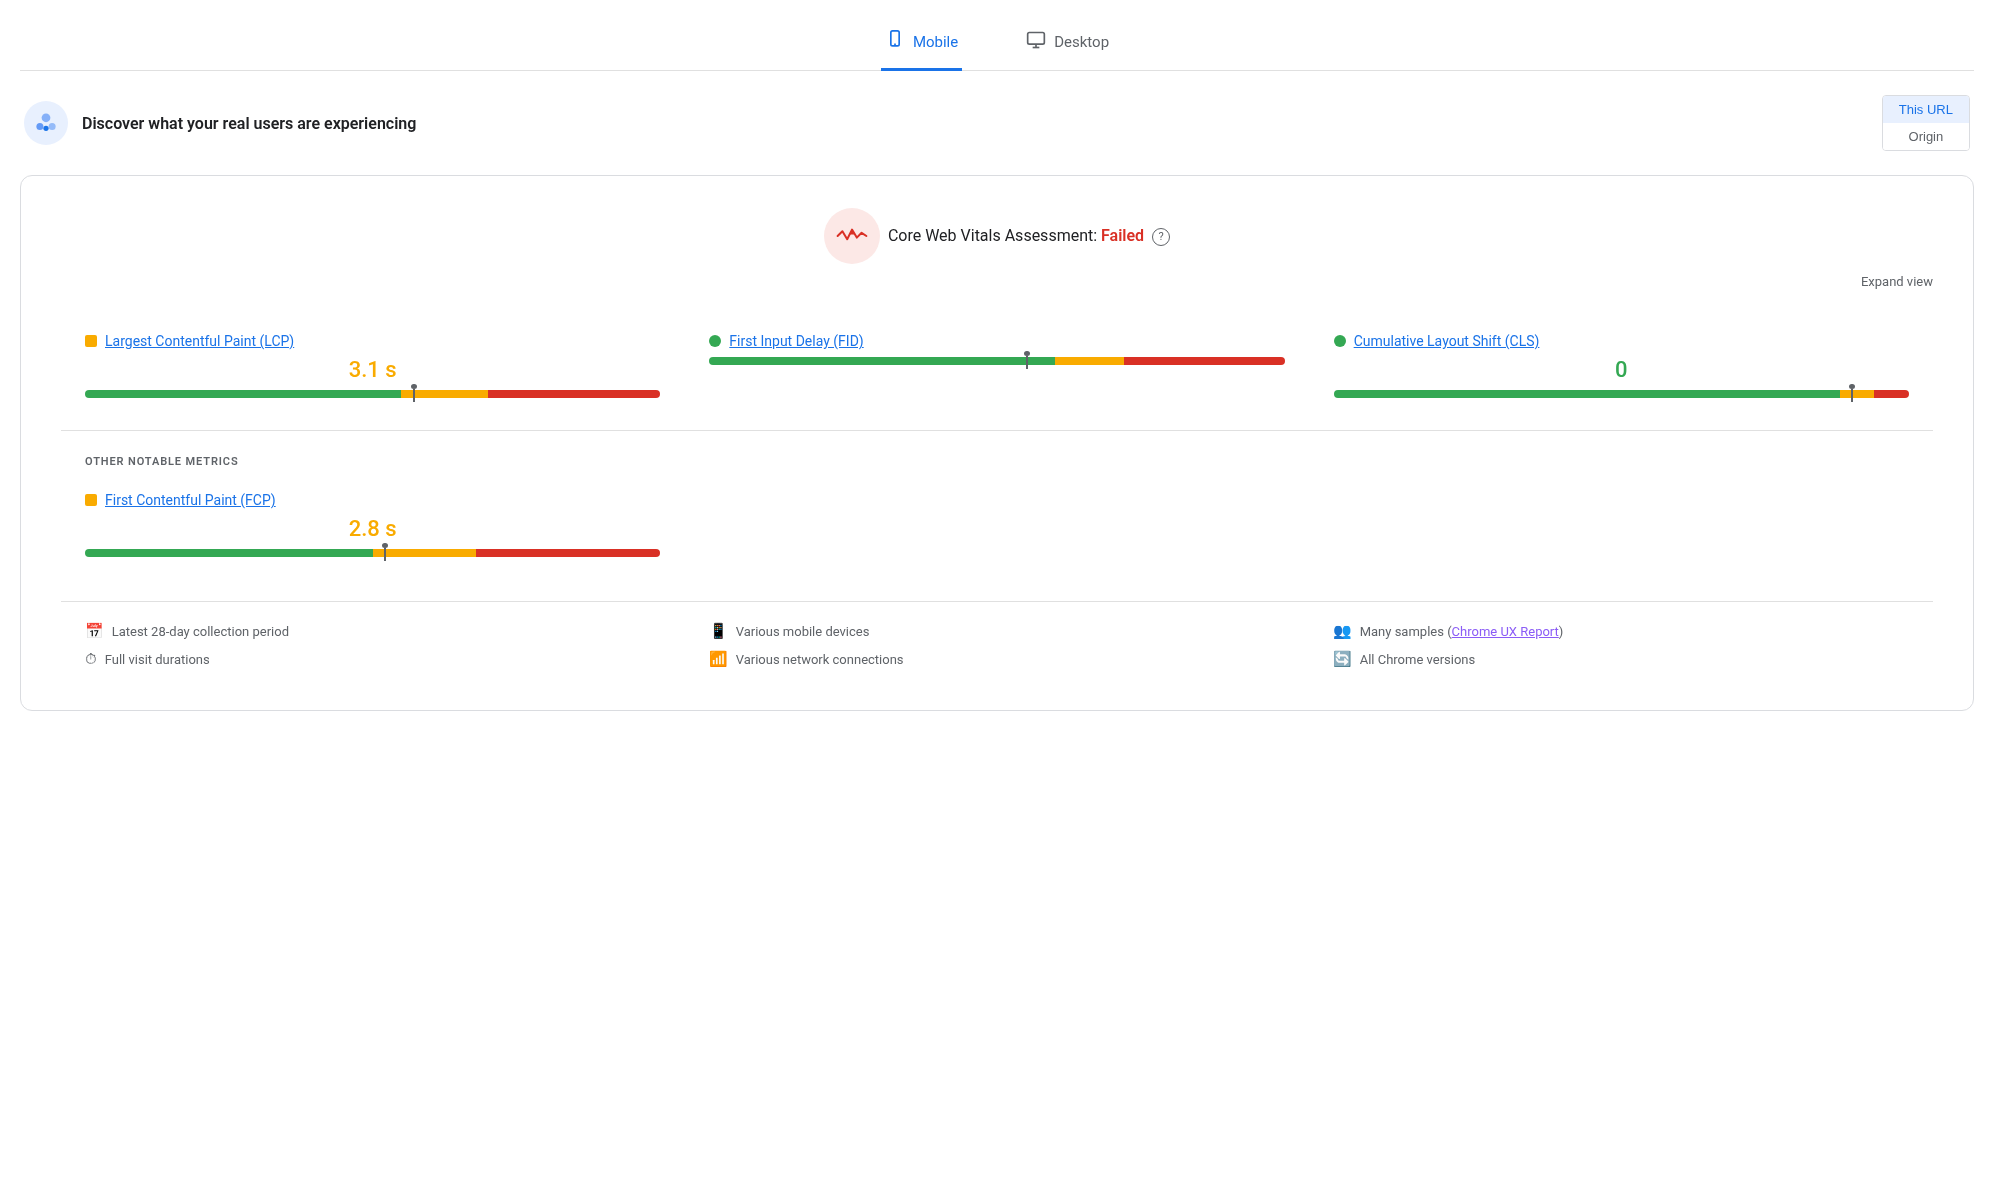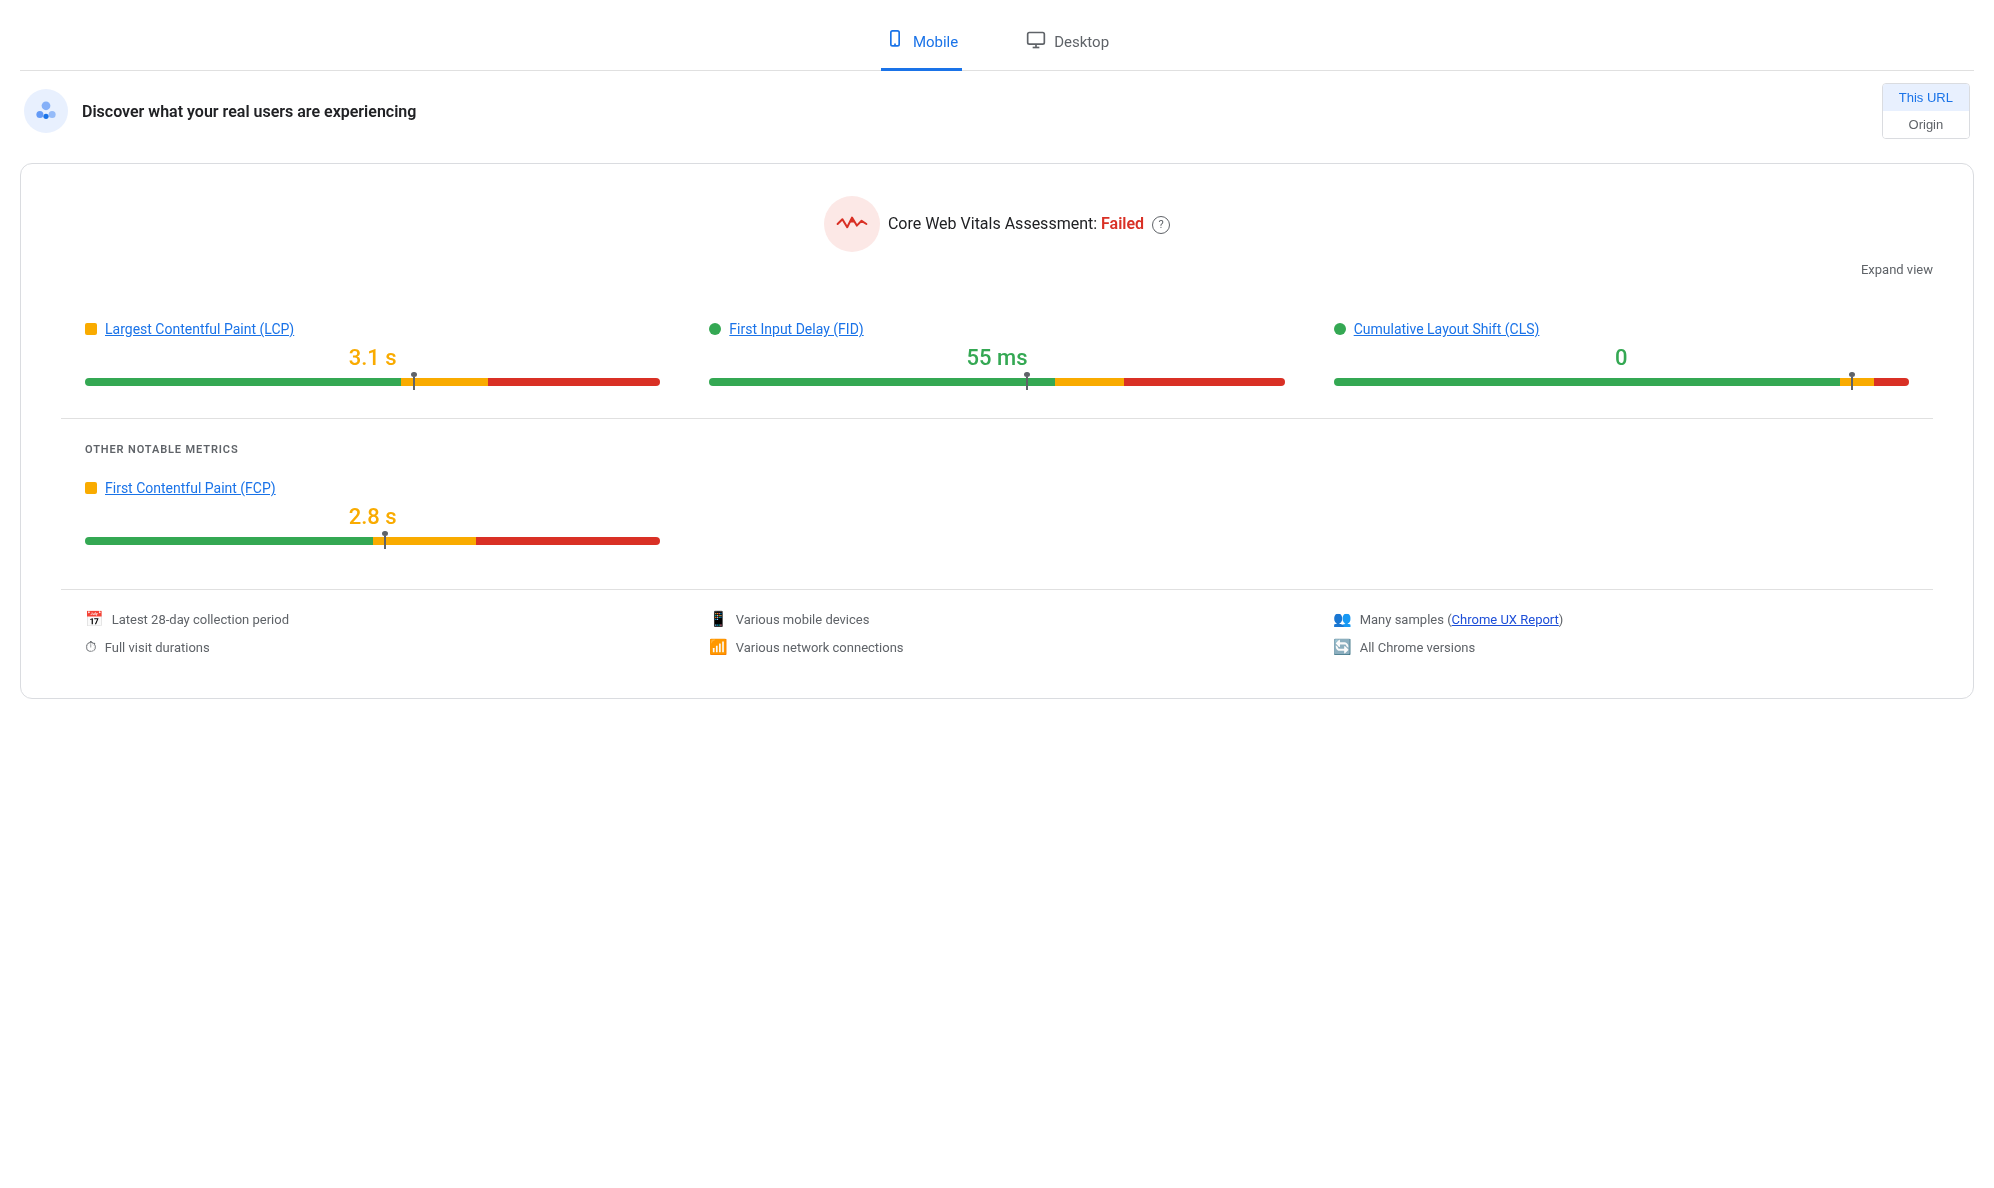--- a/index.html
+++ b/index.html
@@ -9,21 +9,21 @@
       color: #202124;
       padding: 20px;
       min-width: 1400px;
     }
 
     
     .tab-bar {
       display: flex;
       justify-content: center;
       gap: 60px;
-      margin-bottom: 12px;
+      margin-bottom: 24px;
       border-bottom: 1px solid #e0e0e0;
       padding-bottom: 0;
     }
     .tab {
       display: flex;
       align-items: center;
       gap: 8px;
       padding: 10px 4px 14px;
       cursor: pointer;
       font-size: 15px;
@@ -286,21 +286,21 @@
       align-items: center;
       gap: 8px;
       font-size: 13px;
       color: #5f6368;
       margin-bottom: 10px;
     }
     .footer-icon {
       font-size: 15px;
     }
     .footer-link {
-      color: #1d4ed8;
+      color: #8b5cf6;
       text-decoration: underline;
       cursor: pointer;
     }
 
     .square-icon {
       width: 12px;
       height: 12px;
       border-radius: 2px;
       flex-shrink: 0;
     }
@@ -389,21 +389,20 @@
           <div class="marker-line"></div>
         </div>
       </div>
     </div>
 
     <div class="metric-item">
       <div class="metric-label-row">
         <div class="dot dot-green"></div>
         <span class="metric-link">First Input Delay (FID)</span>
       </div>
-      <div class="metric-value green-val">55 ms</div>
       <div class="progress-bar-container">
         <div class="progress-bar-track">
           <div class="bar-green" style="width:60%"></div>
           <div class="bar-orange" style="width:12%"></div>
           <div class="bar-red" style="width:28%"></div>
         </div>
         <div class="bar-marker" style="left:55%">
           <div class="marker-dot"></div>
           <div class="marker-line"></div>
         </div>

